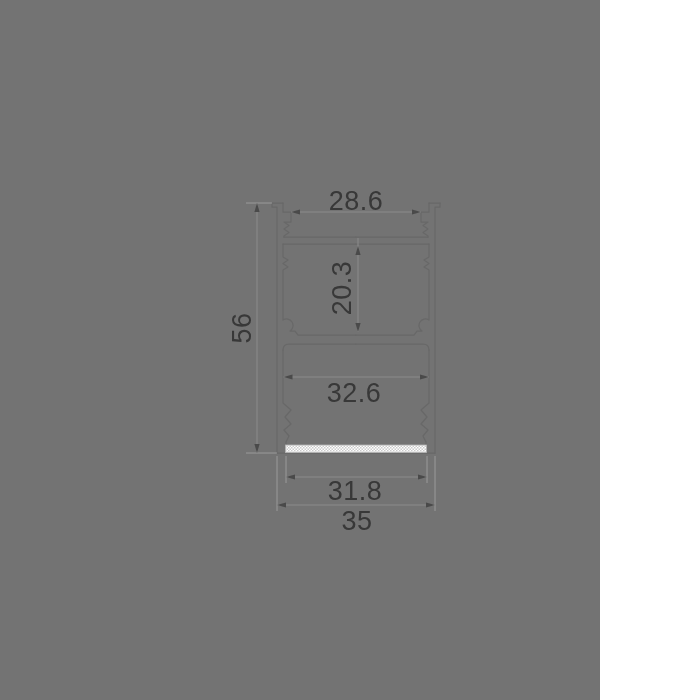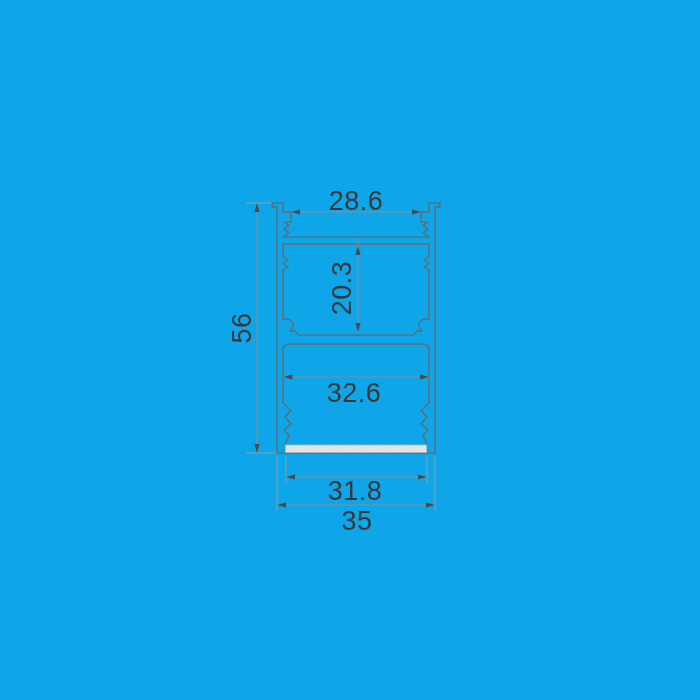--- a/index.html
+++ b/index.html
@@ -2,21 +2,21 @@
 <html><head>
 <meta charset="utf-8">
 <style>
   html,body{margin:0;padding:0;}
   body{
     width:700px;height:700px;
     background:#ffffff;
     font-family:"Liberation Sans", sans-serif;
     overflow:hidden;
   }
-  .stage{position:relative;width:700px;height:700px;background:#0ea5e9;}
+  .stage{position:relative;width:600px;height:700px;background:#737373;}
   svg{display:block;}
   .profile-stroke{fill:none;stroke:#686868;stroke-width:1.25;stroke-linejoin:round;stroke-linecap:round;}
   .dim-line{fill:none;stroke:#8c8c8c;stroke-width:1;}
   .ext-line{fill:none;stroke:#9f9f9f;stroke-width:0.9;}
   .arrow{fill:#4a4a4a;stroke:none;}
   .dim-text{
     fill:#383838;
     font-family:"Liberation Sans", sans-serif;
     font-size:27px;
     letter-spacing:0.5px;

